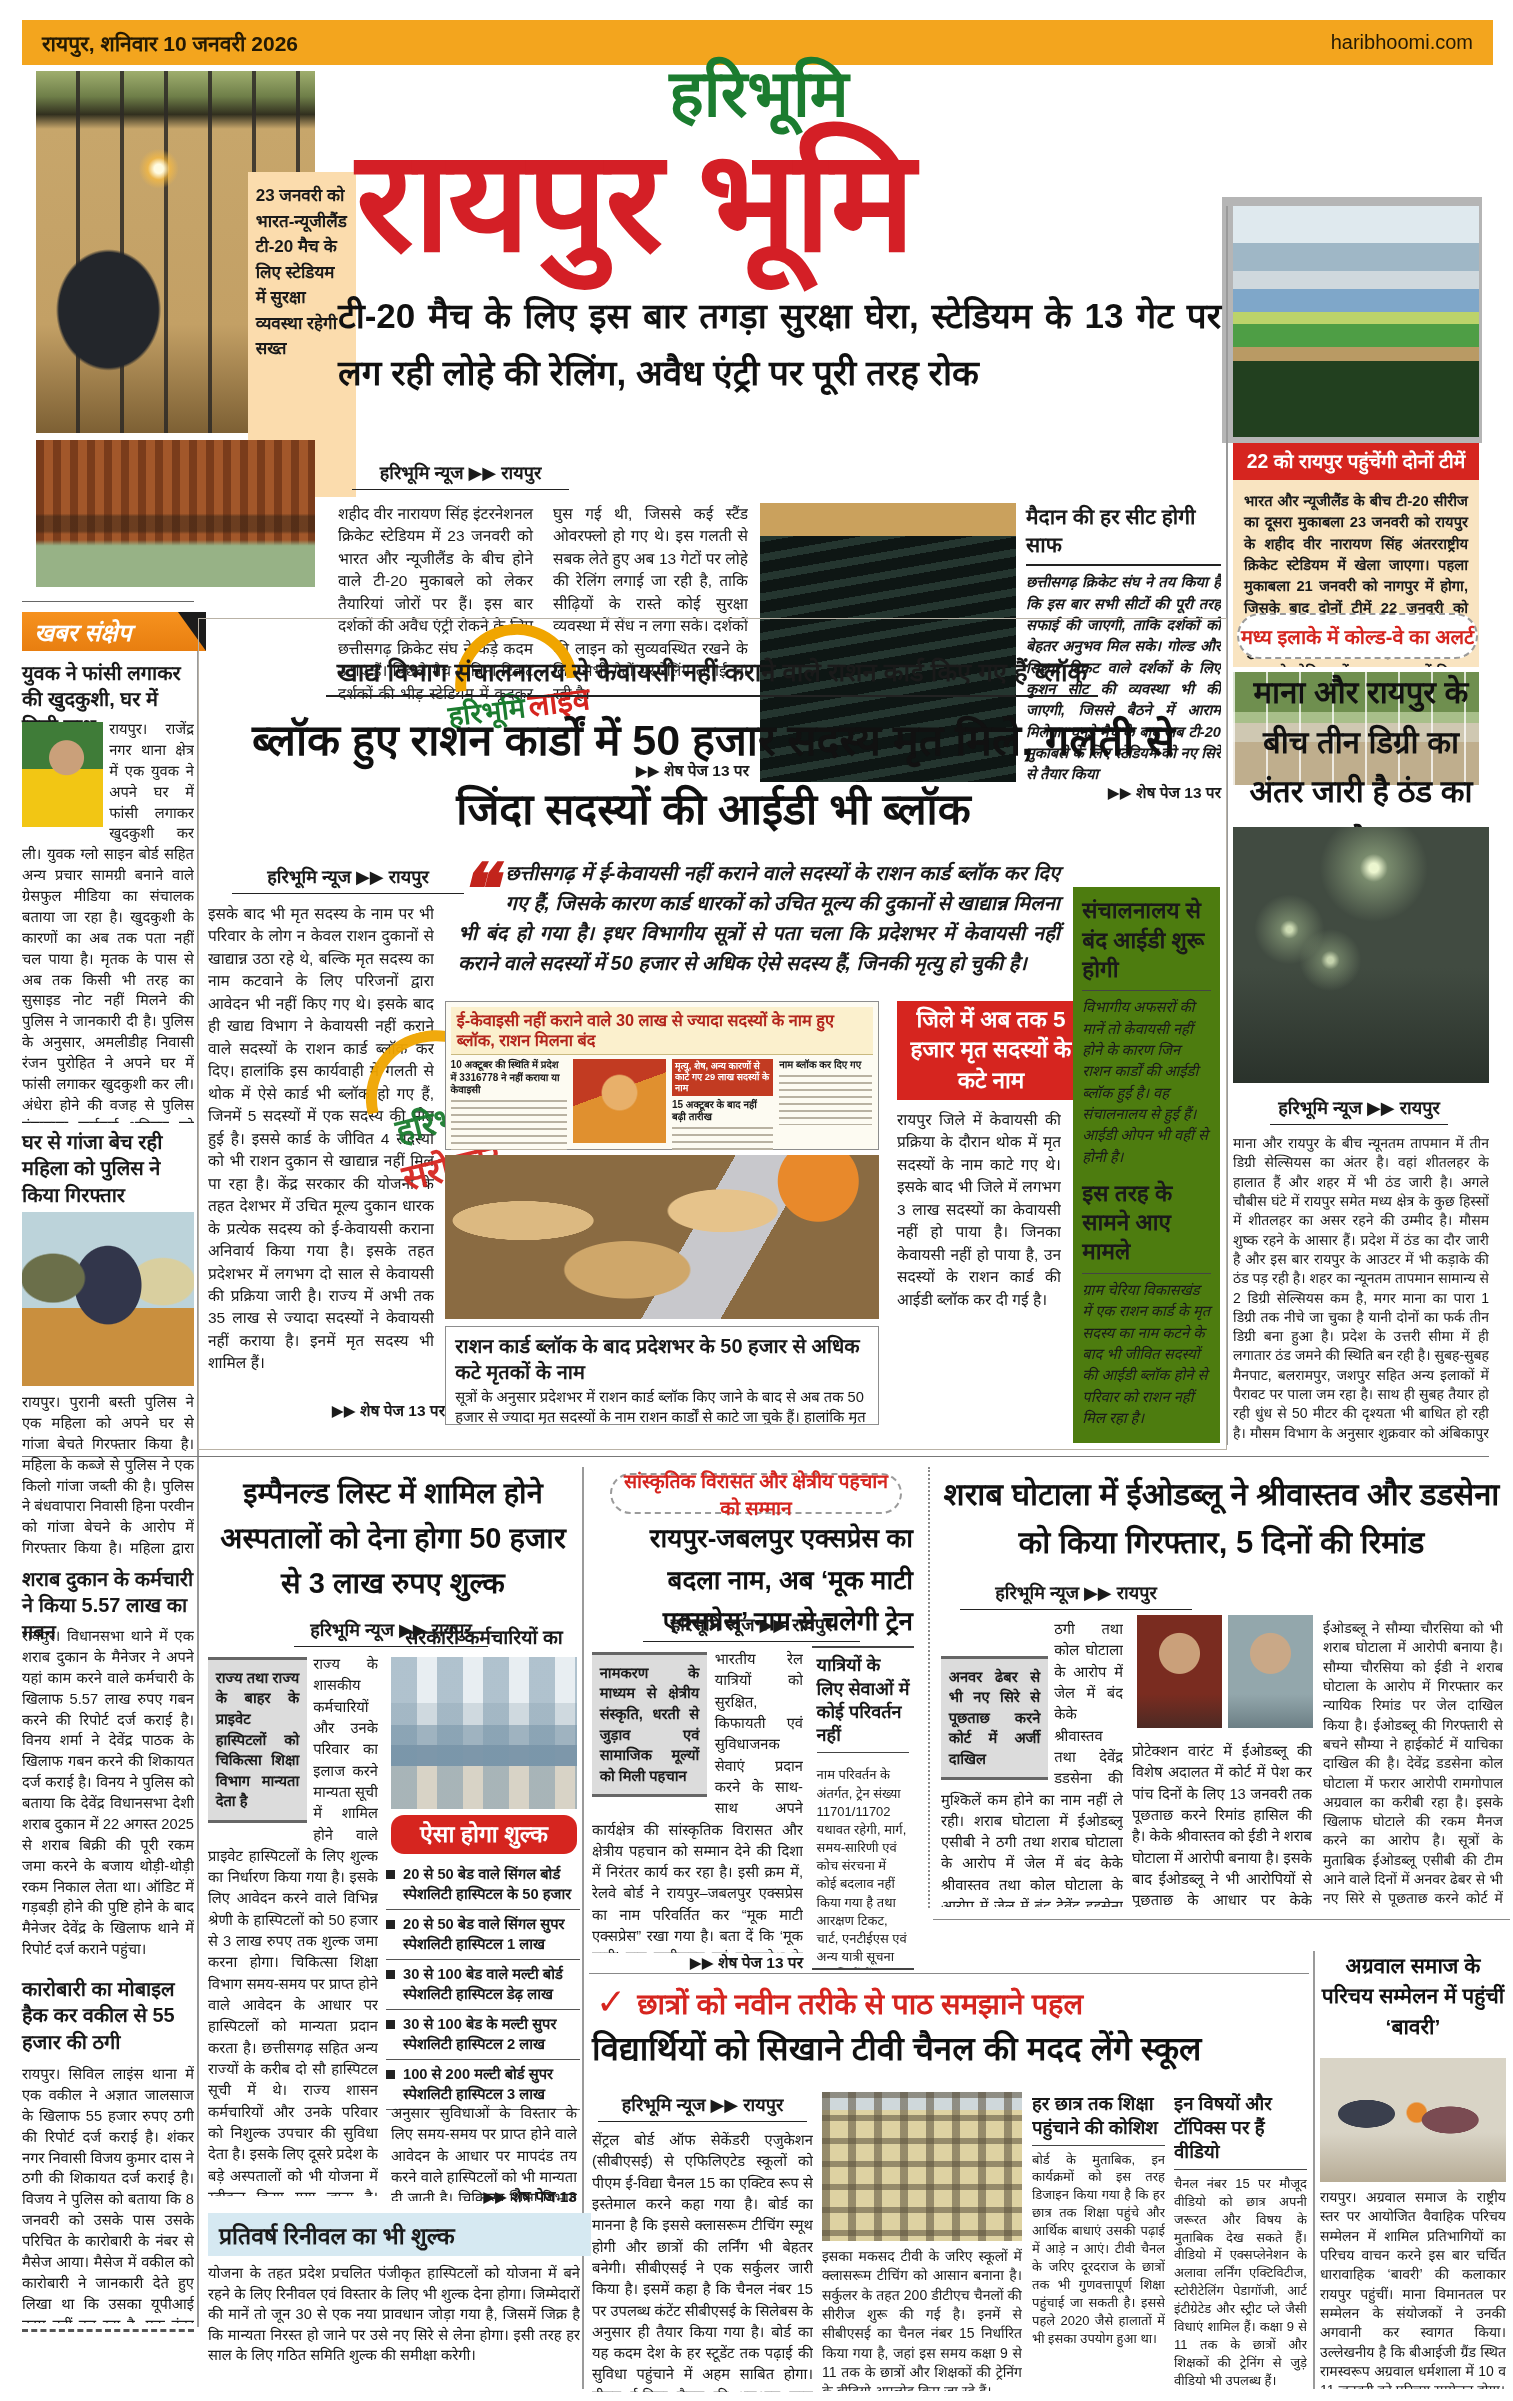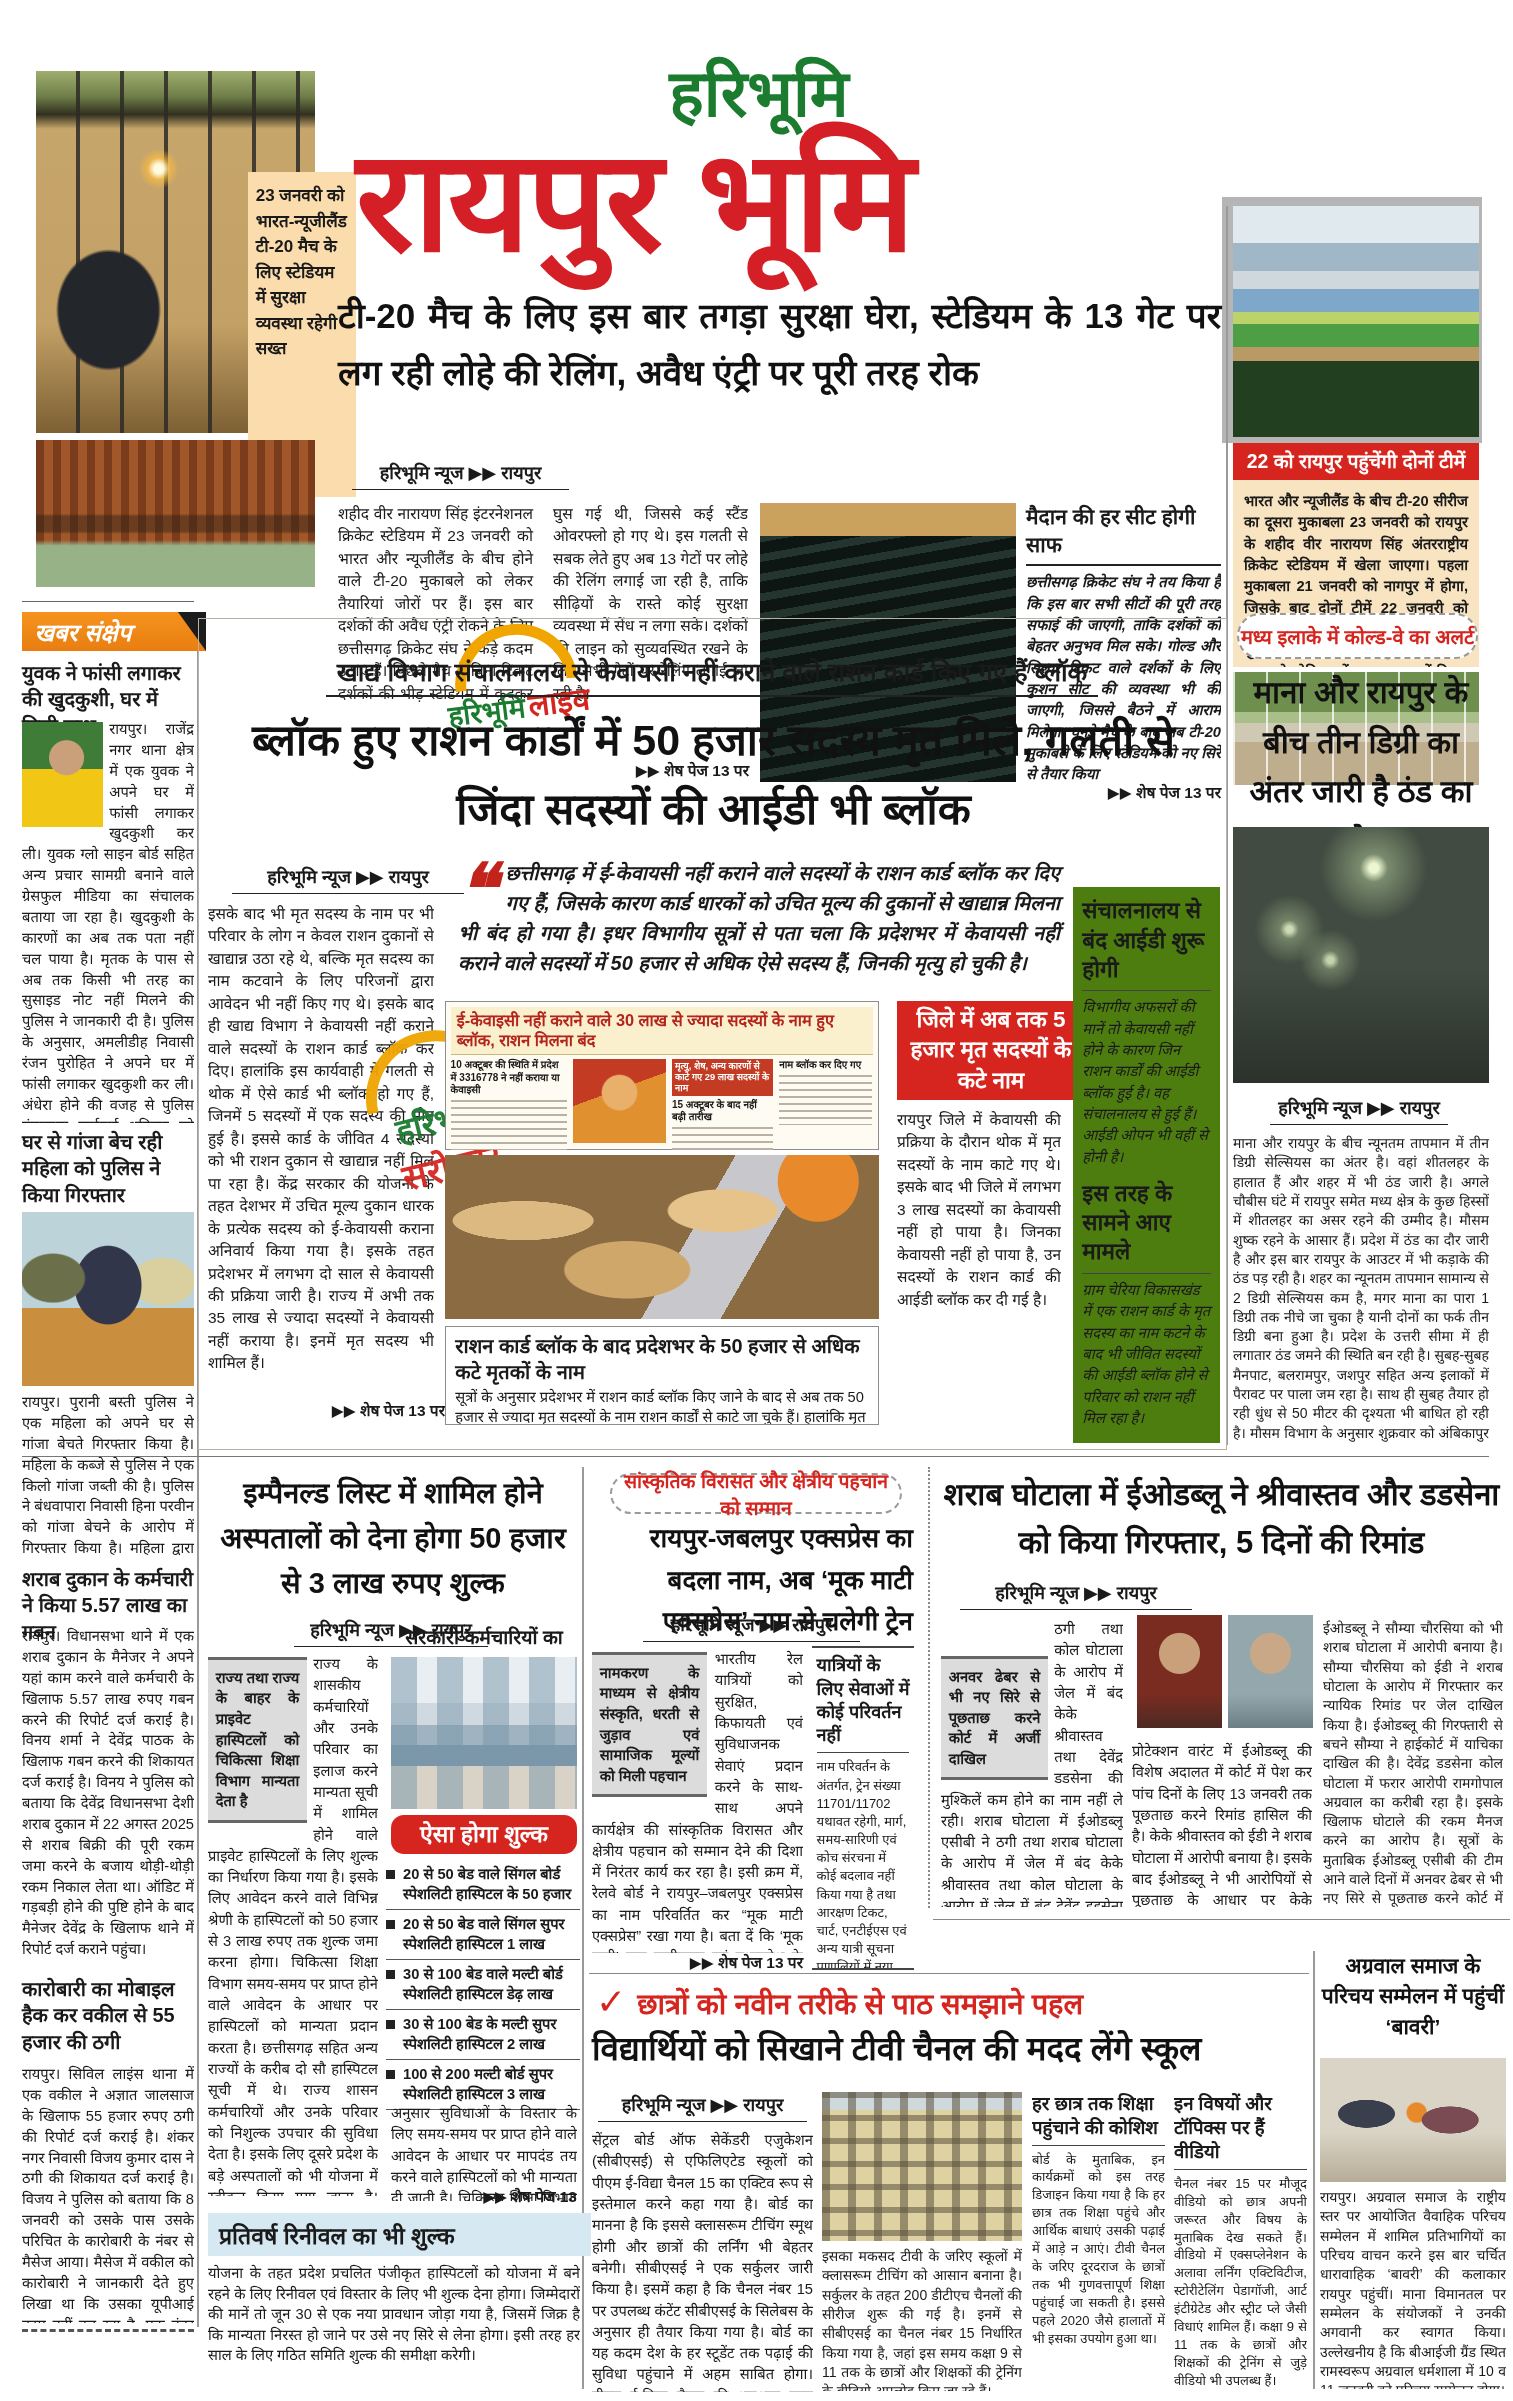--- a/index.html
+++ b/index.html
@@ -115,35 +115,39 @@
   .clip-sub{font-weight:bold;font-size:10px;line-height:1.25;}
   .clip-band{background:#c23b22;color:#fff;font-weight:bold;font-size:9.3px;padding:1.5px 3.1px;line-height:1.2;}
   .cl-lines{height:50px;background:repeating-linear-gradient(180deg,#b9b2a2 0 2.3px,transparent 2.3px 7px);margin-top:3.1px;}
   
   .capbox{border:1.5px solid #8d8d8d;box-sizing:border-box;padding:6.2px 9.3px;}
   .capbox .cap-t{font-weight:800;font-size:20px;line-height:1.3;}
   .capbox .cap-x{font-size:14.7px;line-height:1.35;margin-top:3.1px;}
   .fee-item{display:flex;gap:7.7px;border-bottom:1.5px solid #555;padding:5.4px 0;font-size:14.7px;font-weight:bold;line-height:1.3;}
   .fee-item .sq{width:9.3px;height:9.3px;background:#222;margin-top:4.6px;flex:none;}
   .sidebox{border-top:2.3px solid #444;border-bottom:2.3px solid #444;box-sizing:border-box;padding:6.2px 4.6px;}
-  .sidebox .sb-t{font-weight:800;font-size:18px;line-height:1.3;border-bottom:1.5px solid #444;padding-bottom:4.6px;margin-bottom:5px;}
+  .sidebox .sb-t{font-weight:800;font-size:18px;line-height:1.3;border-bottom:1.5px solid #444;padding-bottom:4.6px;margin-bottom:13px;}
   .sidebox .sb-x{font-size:13px;line-height:1.4;}
   .kicker-wrap{display:flex;justify-content:center;}
   .kicker{font-weight:800;font-size:25.6px;border-bottom:2.3px solid #222;padding:0 11px 6.2px;}
   .check{color:#d6251f;font-weight:900;font-size:36px;margin-right:11px;}
   .red-kick{color:#d6251f;font-weight:800;font-size:29px;display:flex;align-items:center;}
   .renew-strip{background:#d6e9f2;font-weight:800;font-size:23px;display:flex;align-items:center;padding-left:11px;}
   .dashline{border-top:3.1px dashed #555;}
   .dotline{border-left:2.3px dotted #888;width:0;}
 </style>
 </head>
 <body>
 
 <div id="paper">
 
+  <div class="abs topbar" style="left:22px;top:20px;width:1471px;height:45px;">
+    <span class="date">रायपुर, शनिवार 10 जनवरी 2026</span>
+    <span class="site">haribhoomi.com</span>
+  </div>
 
   <div class="abs photo ph-welder" style="left:36px;top:71px;width:279px;height:362px;"></div>
   <div class="abs orange-note" style="left:248px;top:172px;width:108px;height:325px;">23 जनवरी को भारत-न्यूजीलैंड टी-20 मैच के लिए स्टेडियम में सुरक्षा व्यवस्था रहेगी सख्त</div>
   <div class="abs photo ph-railing" style="left:36px;top:440px;width:279px;height:147px;"></div>
 
   <div class="abs brand" style="left:542px;top:60px;width:434px;">हरिभूमि</div>
   <div class="abs mast-title" style="left:356px;top:125px;width:867px;">रायपुर भूमि</div>
 
   <div class="abs" style="left:1222px;top:197px;width:260px;height:246px;background:#b5b5b5;"></div>
   <div class="abs photo ph-stadium" style="left:1233px;top:206px;width:246px;height:231px;"></div>

